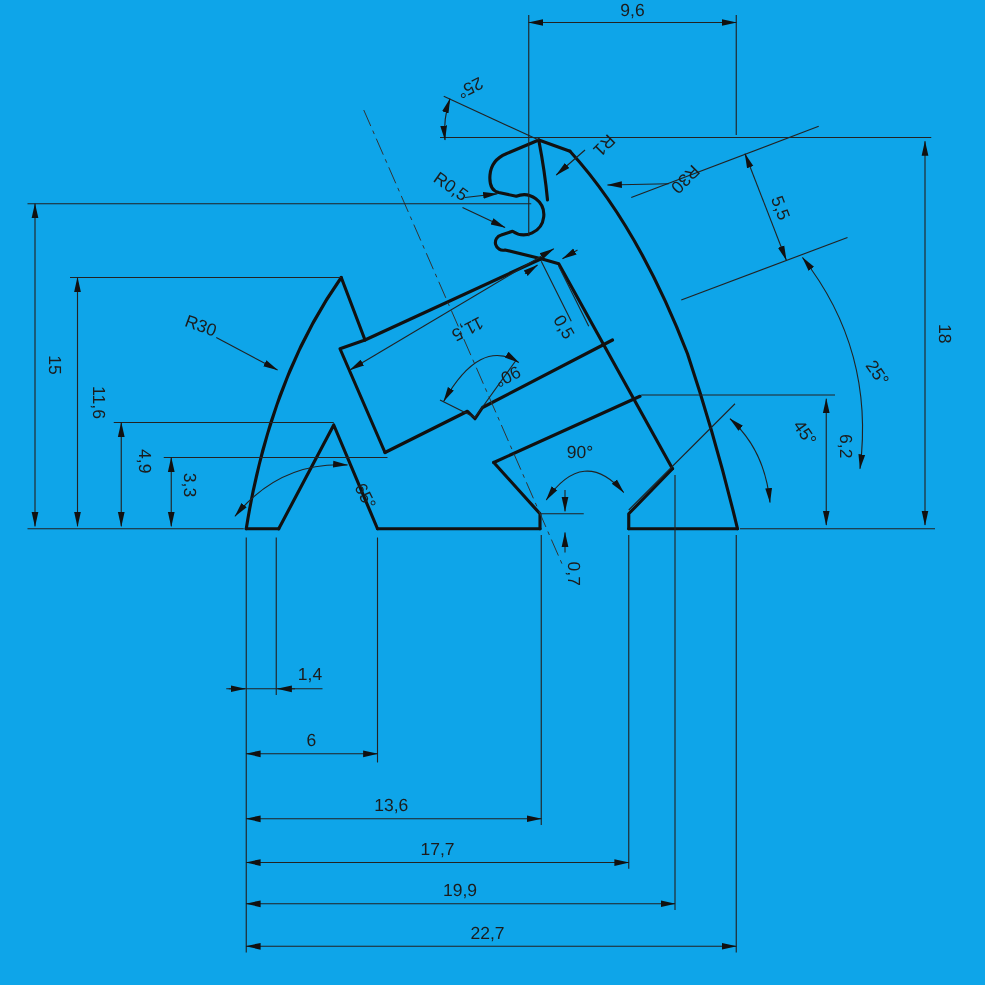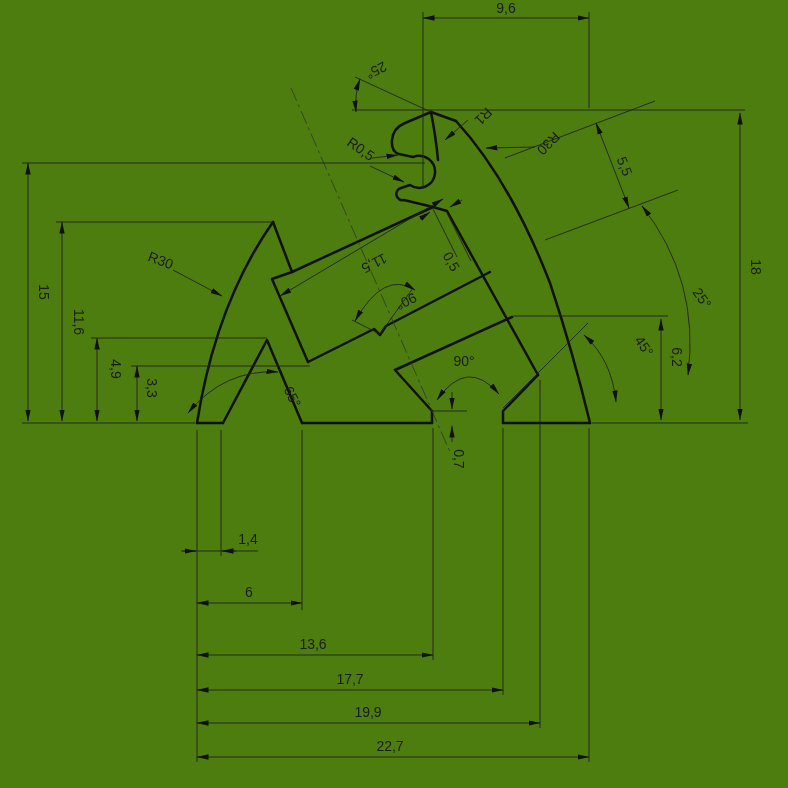--- a/index.html
+++ b/index.html
@@ -1,16 +1,16 @@
 <!DOCTYPE html>
 <html><head>
 <meta charset="utf-8">
 <style>
   html,body{margin:0;padding:0;background:#ffffff;}
-  #stage{width:788px;height:788px;background:#4d7c0f;position:relative;overflow:hidden;}
+  #stage{width:788px;height:788px;background:#0ea5e9;position:relative;overflow:hidden;}
   svg{display:block;}
   .thick{stroke:#111;stroke-width:2.5;fill:none;stroke-linecap:round;stroke-linejoin:round;}
   .thin{stroke:#222;stroke-width:0.9;fill:none;}
   .cl{stroke:#333;stroke-width:0.8;fill:none;stroke-dasharray:14 4 3 4;}
   .lbl{font-family:"Liberation Sans","DejaVu Sans",sans-serif;font-size:14px;fill:#1c1c1c;}
 </style>
 </head>
 <body>
 
 <div id="stage">

